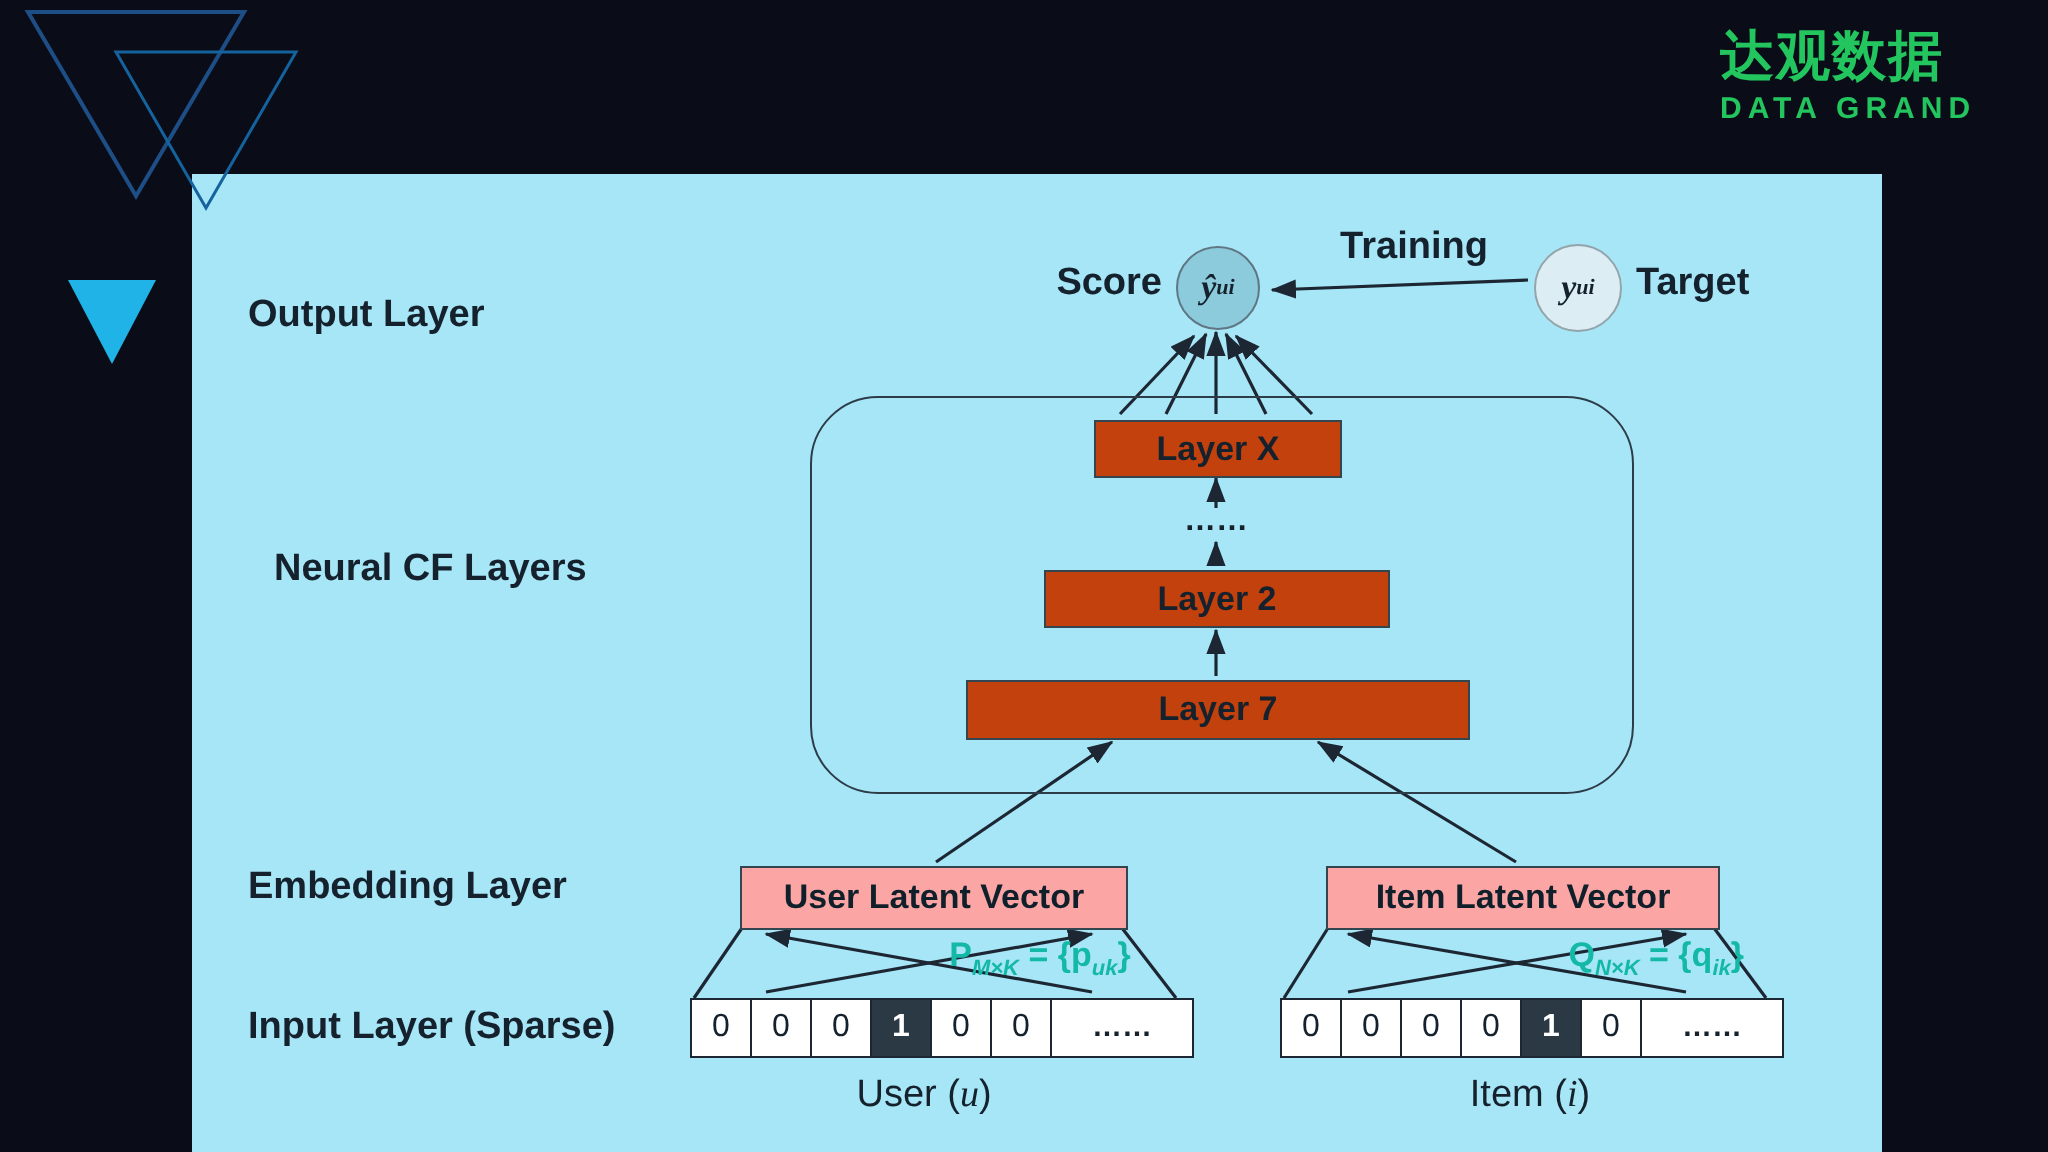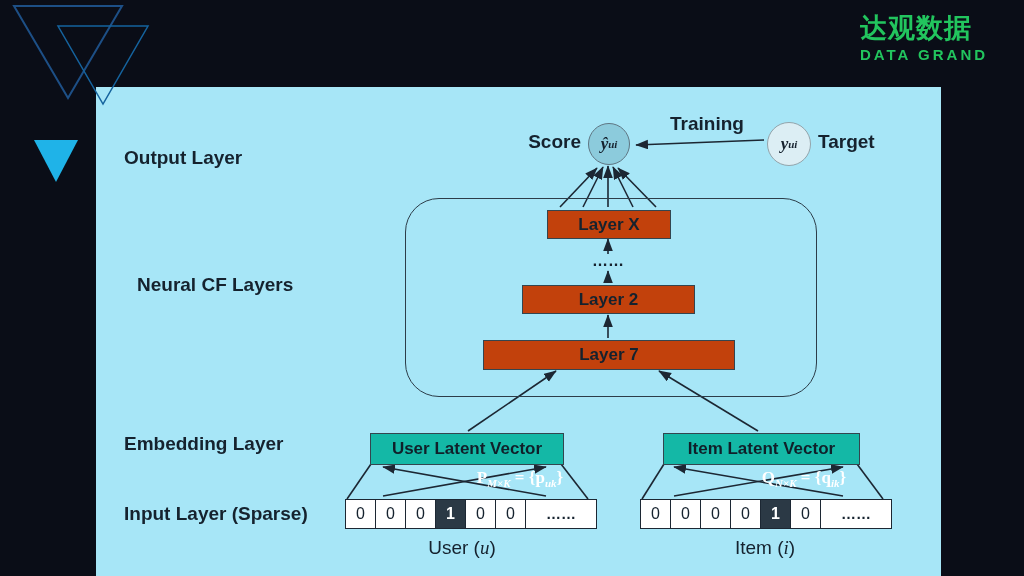--- a/index.html
+++ b/index.html
@@ -25,24 +25,24 @@
     font-family:"Liberation Serif",serif;font-style:italic;font-weight:bold;color:#15222e;}
   .circle sub{font-size:11px;font-style:italic;}
   .score-circle{left:588px;top:123px;width:40px;height:40px;background:#8ccbdc;border:1.5px solid #5f7683;font-size:17px;}
   .target-circle{left:767px;top:122px;width:42px;height:42px;background:#dceef4;border:1.5px solid #93a4ab;font-size:17px;}
   
   .ncf-frame{position:absolute;left:405px;top:198px;width:410px;height:197px;border:1.6px solid #2c3d49;border-radius:34px;z-index:2;}
   .layer-box{position:absolute;background:#c2410c;border:1.5px solid #33454f;color:#15222e;
     font-size:17px;font-weight:bold;display:flex;align-items:center;justify-content:center;z-index:3;}
   .dots{position:absolute;font-size:16px;font-weight:bold;color:#15222e;z-index:3;text-align:center;}
   
-  .embed-box{position:absolute;background:#14b8a6;border:1.5px solid #33454f;color:#10202a;
+  .embed-box{position:absolute;background:#fca5a5;border:1.5px solid #33454f;color:#10202a;
     font-size:17px;font-weight:bold;display:flex;align-items:center;justify-content:center;z-index:3;}
   
-  .formula{position:absolute;font-family:Liberation Serif, serif;font-size:17px;font-weight:bold;color:#ffffff;z-index:3;text-align:center;white-space:nowrap;}
+  .formula{position:absolute;font-family:Liberation Sans, sans-serif;font-size:17px;font-weight:bold;color:#14b8a6;z-index:3;text-align:center;white-space:nowrap;}
   .formula sub{font-size:11px;font-style:italic;}
   
   .in-row{position:absolute;display:flex;background:#ffffff;border:1.5px solid #1c2733;height:28px;z-index:3;}
   .cell{width:29px;text-align:center;line-height:28px;font-size:16px;color:#15222e;border-right:1.5px solid #1c2733;}
   .cell.hot{background:#2b3945;color:#ffffff;font-weight:bold;}
   .cell-more{width:70px;text-align:center;line-height:28px;font-size:15px;font-weight:bold;color:#15222e;}
   
   .caption{position:absolute;font-size:19px;font-weight:normal;color:#15222e;z-index:3;text-align:center;width:120px;}
   .caption i{font-family:"Liberation Serif",serif;}
 </style>
@@ -119,21 +119,21 @@
 <div class="dots" style="left:583px;top:252px;width:50px;">……</div>
 <div class="layer-box" style="left:522px;top:285px;width:171px;height:27px;">Layer 2</div>
 <div class="layer-box" style="left:483px;top:340px;width:250px;height:28px;">Layer 7</div>
 
 <div class="embed-box" style="left:370px;top:433px;width:192px;height:30px;">User Latent Vector</div>
 <div class="embed-box" style="left:663px;top:433px;width:195px;height:30px;">Item Latent Vector</div>
 
 <div class="formula" style="left:452px;top:468px;width:136px;">
   <span>P</span><sub>M×K</sub><span> = {</span><span>p</span><sub>uk</sub><span>}</span>
 </div>
-<div class="formula" style="left:736px;top:468px;width:136px;">
+<div class="formula" style="left:736px;top:468px;width:136px;text-align:right;">
   <span>Q</span><sub>N×K</sub><span> = {</span><span>q</span><sub>ik</sub><span>}</span>
 </div>
 
 <div class="in-row" style="left:345px;top:499px;">
   <div class="cell">0</div>
   <div class="cell">0</div>
   <div class="cell">0</div>
   <div class="cell hot">1</div>
   <div class="cell">0</div>
   <div class="cell">0</div>

